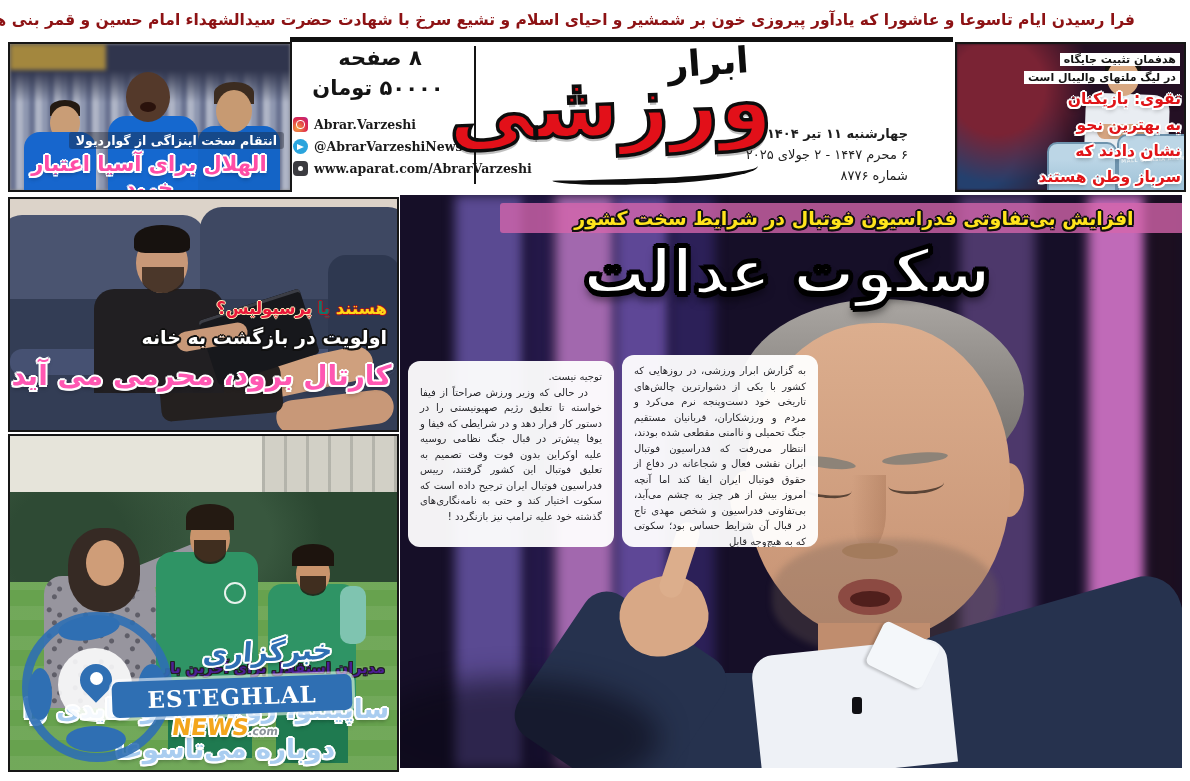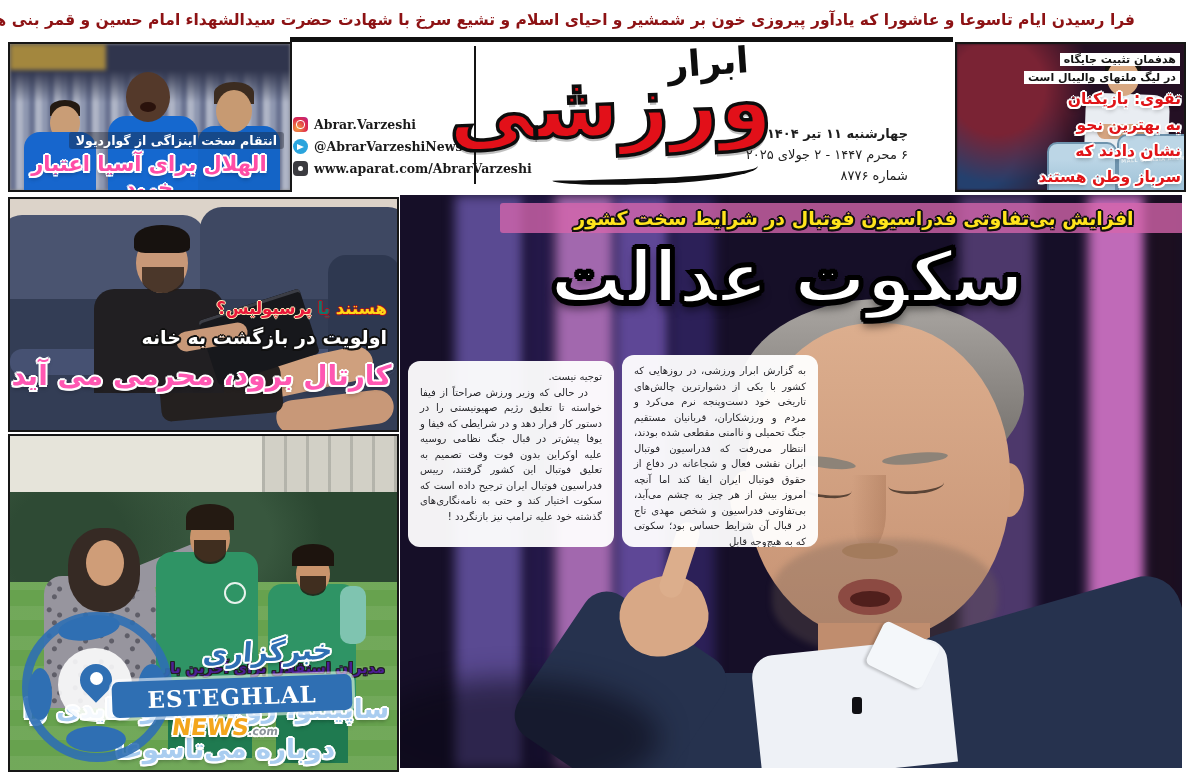--- a/index.html
+++ b/index.html
@@ -166,21 +166,21 @@
   
   .mainphoto{position:absolute;left:400px;top:195px;width:782px;height:573px;background:#160f28;overflow:hidden;}
   .stripe{position:absolute;top:0;bottom:0;filter:blur(6px);}
   .tbx{position:absolute;background:rgba(255,255,255,.95);border-radius:12px;padding:8px 12px;box-sizing:border-box;
       font-size:10px;line-height:1.55;color:#26262a;text-align:justify;direction:rtl;overflow:hidden;z-index:6;}
   .tbx p{margin:0;}
   .tbx .ind{text-indent:14px;}
   .mn-kicker{position:absolute;left:100px;top:8px;width:708px;height:30px;background:rgba(213,101,172,.78);border-radius:3px;
       display:flex;align-items:center;justify-content:center;z-index:7;}
   .mn-kicker span{font-size:19px;font-weight:900;color:#ffe41c;}
-  .mn-head{position:absolute;left:0;right:8px;top:40px;text-align:center;font-size:72px;font-weight:900;color:#fff;
+  .mn-head{position:absolute;left:0;right:8px;top:40px;text-align:center;font-size:62px;font-weight:900;color:#fff;
       -webkit-text-stroke:4px #000;white-space:nowrap;z-index:7;
       text-shadow:-3px 0 0 #000,3px 0 0 #000,0 -3px 0 #000,0 4px 0 #000,0 7px 8px rgba(0,0,0,.5);}
   
   .tj{position:absolute;}
   .tj-hair{left:338px;top:104px;width:286px;height:190px;border-radius:50%;background:linear-gradient(180deg,#aaa6a2,#7c7874 70%);}
   .tj-face{left:346px;top:128px;width:264px;height:316px;border-radius:48%;background:linear-gradient(180deg,#dcae8e,#c69273);}
   .tj-ear-l{left:330px;top:276px;width:28px;height:52px;background:#cf9d7c;border-radius:50%;}
   .tj-ear-r{left:594px;top:268px;width:30px;height:54px;background:#cf9d7c;border-radius:50%;}
   .tj-brow-l{left:394px;top:262px;width:62px;height:11px;background:#8d8378;border-radius:50%;transform:rotate(7deg);}
   .tj-brow-r{left:482px;top:258px;width:66px;height:11px;background:#8d8378;border-radius:50%;transform:rotate(-5deg);}
@@ -222,20 +222,22 @@
     <div class="al-p2-body"></div>
     <div class="head-sk al-p2-head"></div>
     <div class="head-sk al-p2-mouth"></div>
     <div class="al-p3-body"></div>
     <div class="head-sk al-p3-hair"></div>
     <div class="head-sk al-p3-head"></div>
     <div class="al-kicker rtl">انتقام سخت اینزاگی از گواردیولا</div>
     <div class="al-head rtl o-white">الهلال برای آسیا اعتبار خرید</div>
   </div>
 
+  <div class="pages rtl">۸ صفحه</div>
+  <div class="priceline rtl">۵۰۰۰۰ تومان</div>
   <div class="social-row" style="top:117px">
     <span class="ic ic-ig"></span>
     <span class="social-txt">Abrar.Varzeshi</span>
   </div>
   <div class="social-row" style="top:139px">
     <span class="ic ic-tg"></span>
     <span class="social-txt">@AbrarVarzeshiNews</span>
   </div>
   <div class="social-row" style="top:161px">
     <span class="ic ic-ap"></span>

